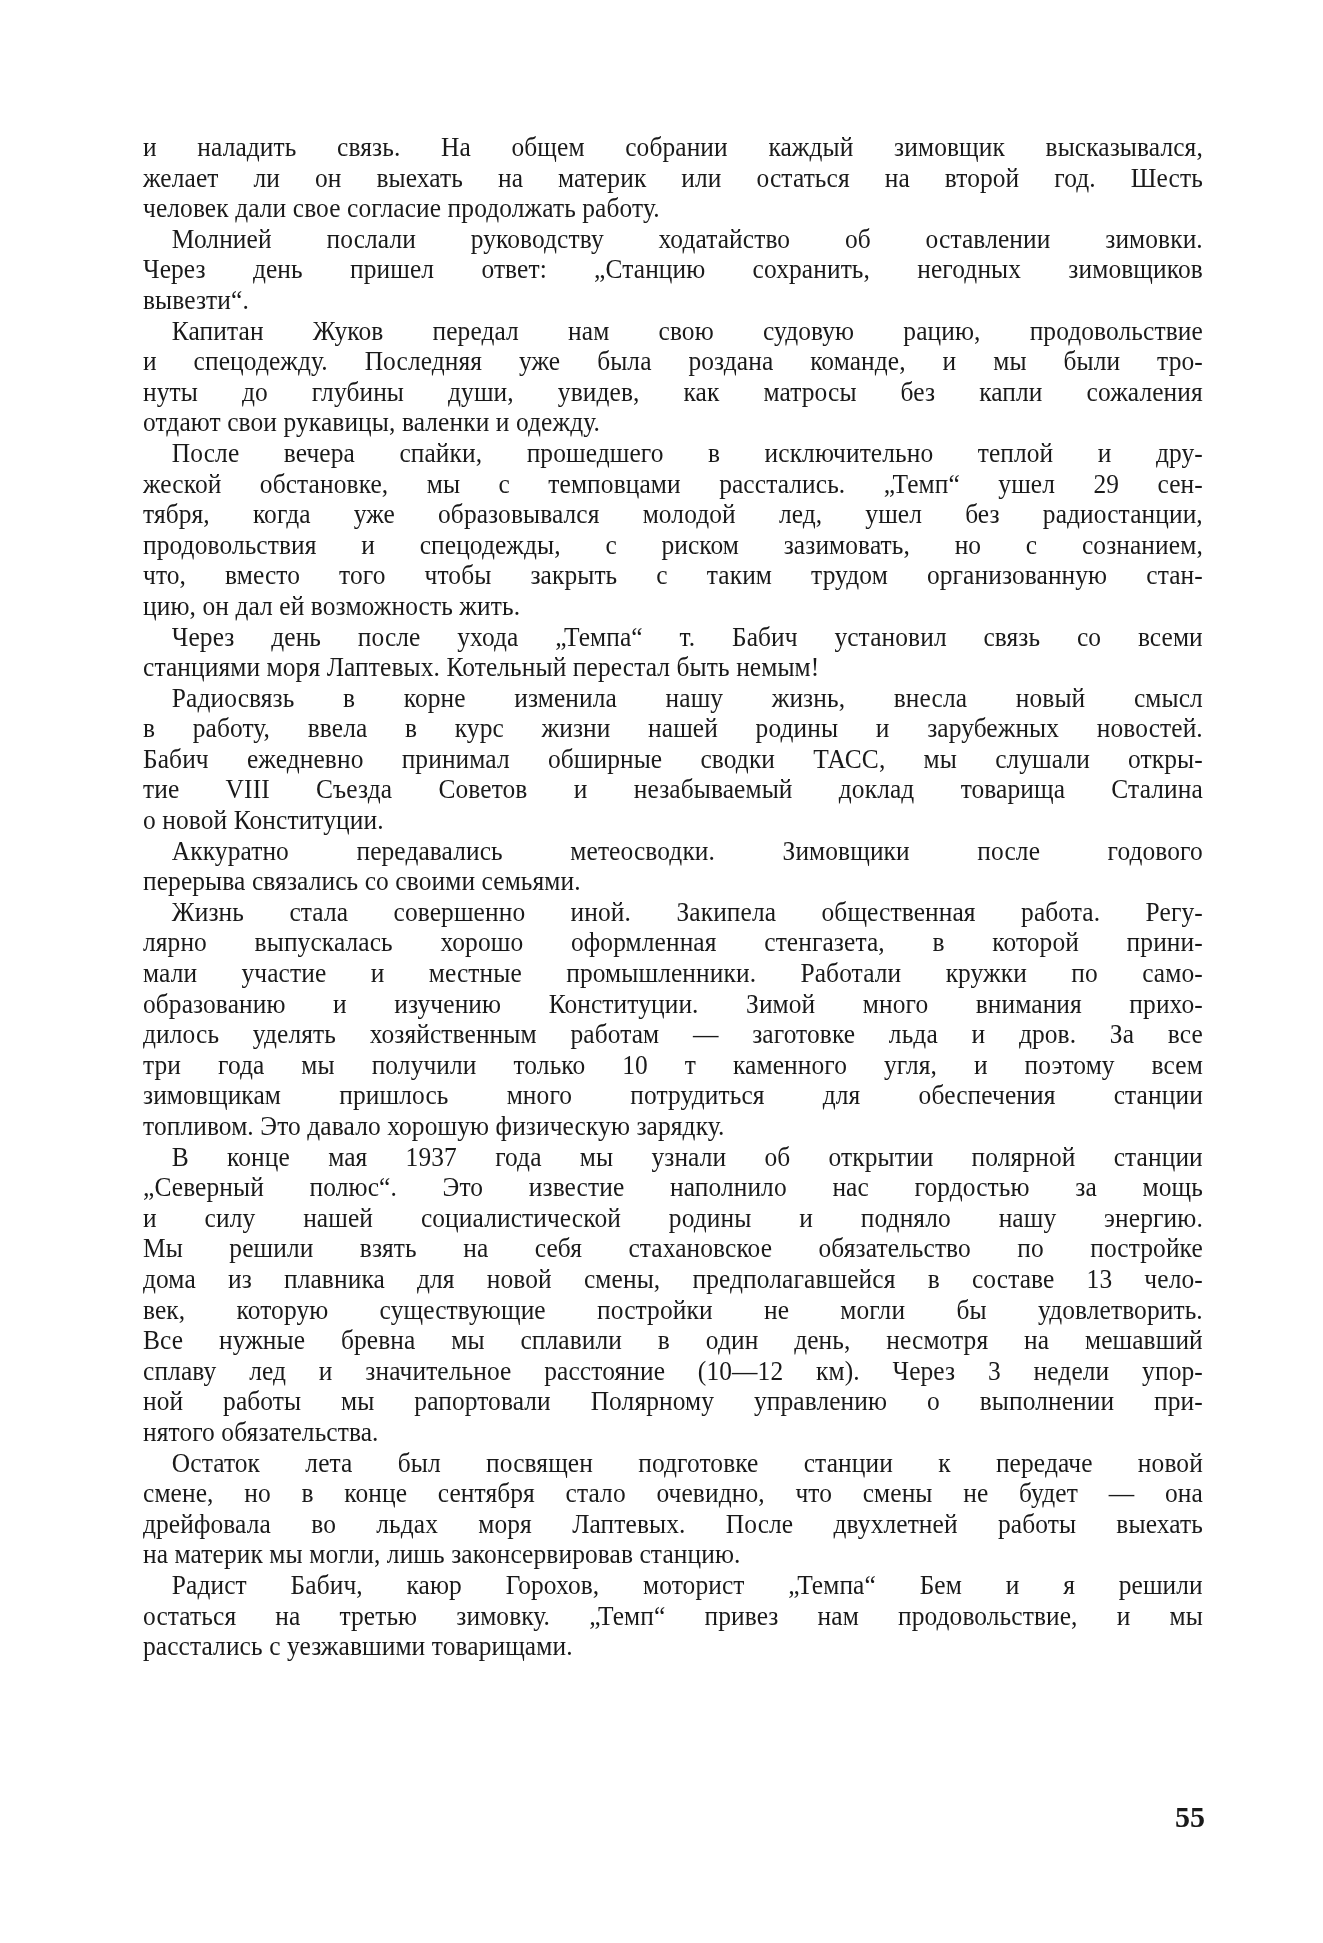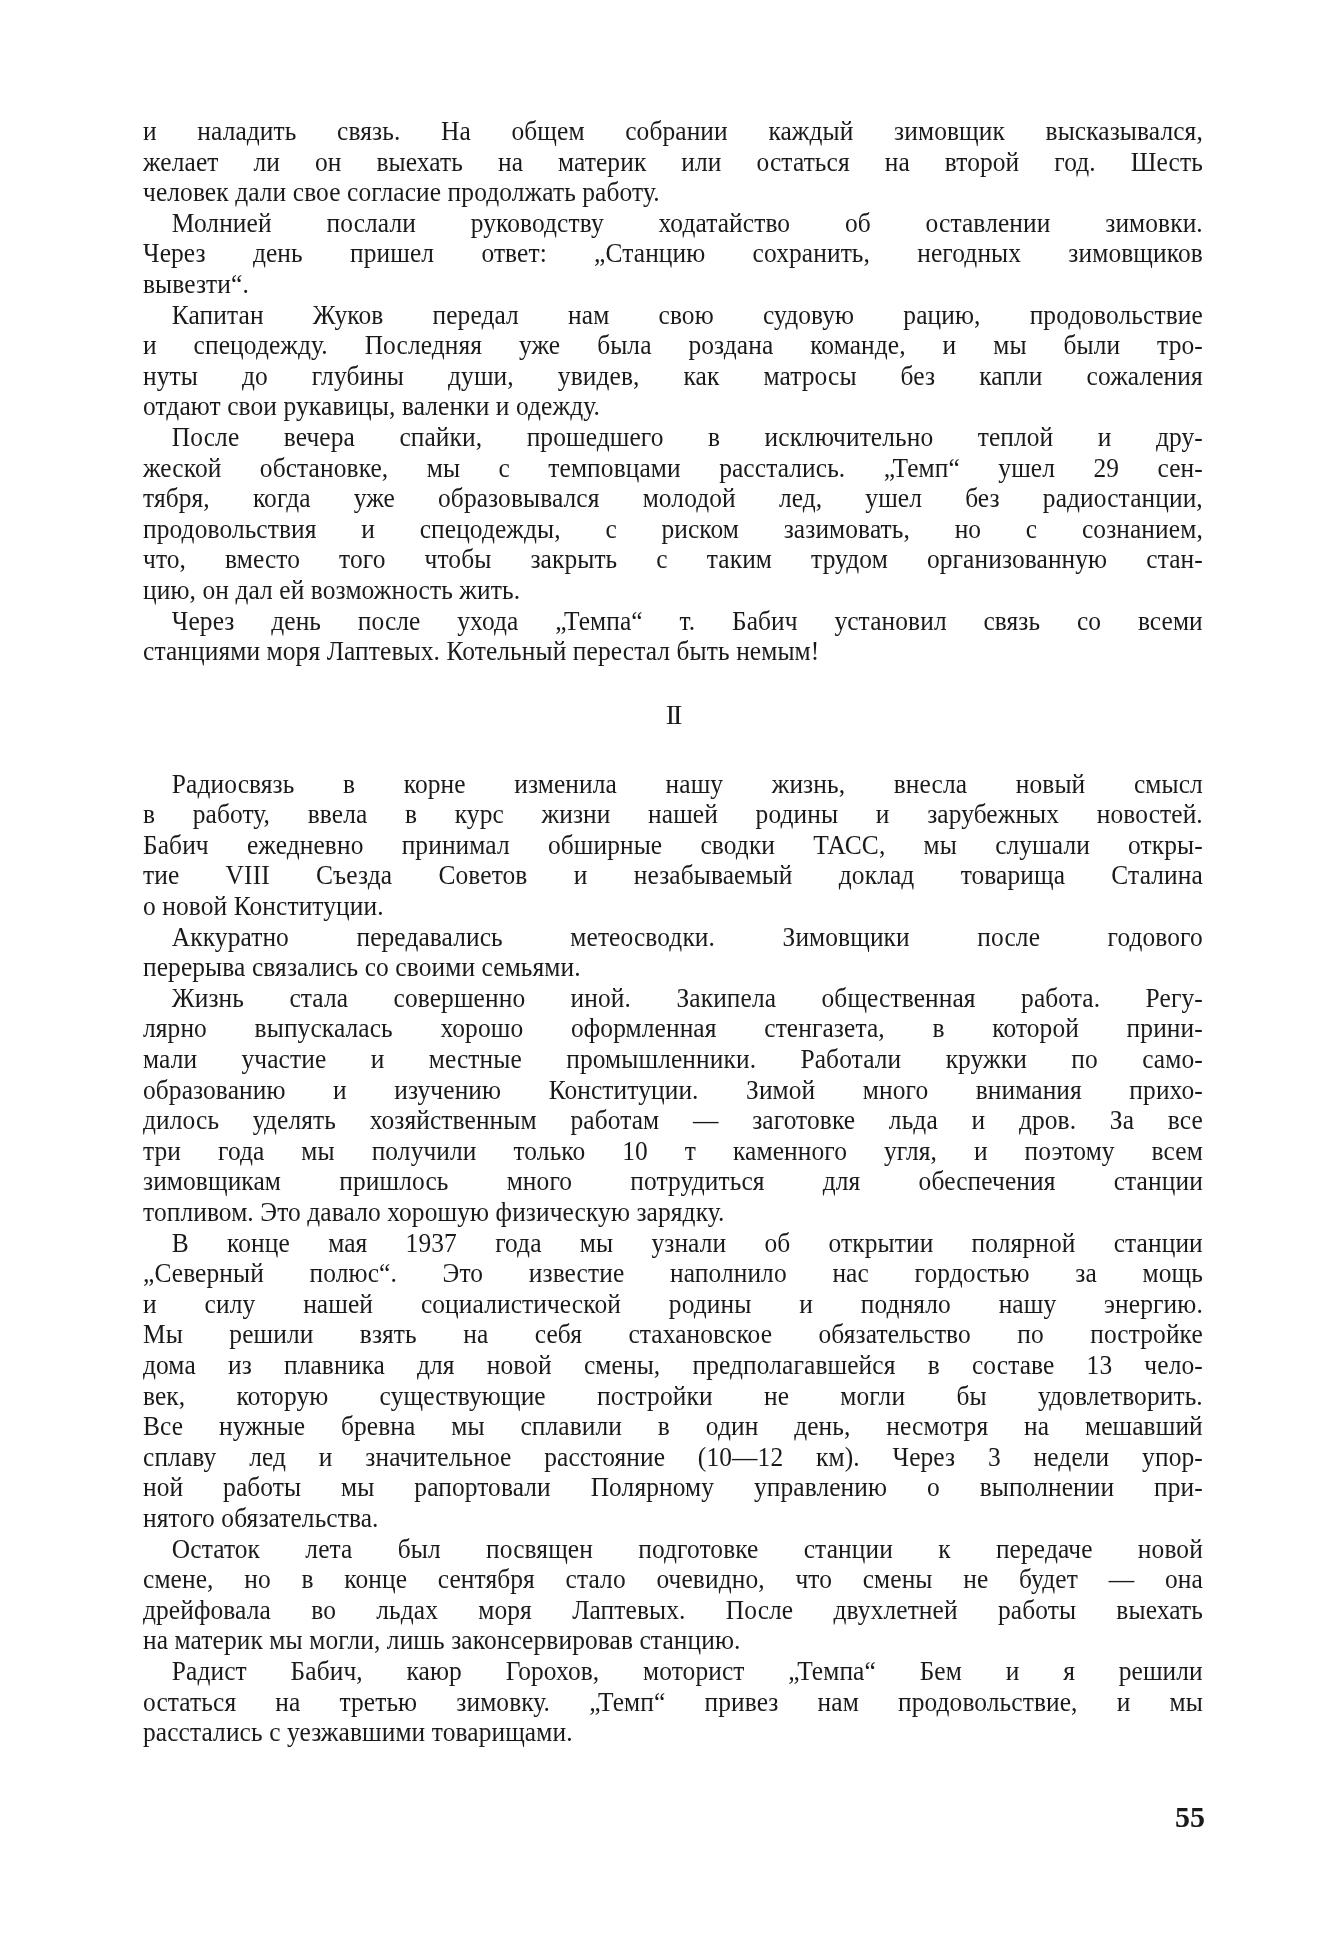--- a/index.html
+++ b/index.html
@@ -11,21 +11,21 @@
       width: 1323px;
       height: 1943px;
       position: relative;
       overflow: hidden;
       color: #1a1a1a;
       font-family: "Liberation Serif", "DejaVu Serif", serif;
     }
     .page {
       position: absolute;
       left: 143px;
-      top: 116px;
+      top: 132px;
       width: 1060px;
     }
     .para {
       margin: 0;
       font-size: 26.5px;
       line-height: 30.6px;
       text-align: justify;
       text-indent: 0;
       letter-spacing: 0.1px;
       transform: scaleX(0.96);
@@ -85,21 +85,20 @@
         <span class="line">тября, когда уже образовывался молодой лед, ушел без радиостанции,</span>
         <span class="line">продовольствия и спецодежды, с риском зазимовать, но с сознанием,</span>
         <span class="line">что, вместо того чтобы закрыть с таким трудом организованную стан-</span>
         <span class="line last">цию, он дал ей возможность жить.</span>
       </p>
       <p class="para">
         <span class="line indent">Через день после ухода „Темпа“ т. Бабич установил связь со всеми</span>
         <span class="line last">станциями моря Лаптевых. Котельный перестал быть немым!</span>
       </p>
     </div>
-  <div class="section-numeral">II</div>
   <div id="part2">
       <p class="para">
         <span class="line indent">Радиосвязь в корне изменила нашу жизнь, внесла новый смысл</span>
         <span class="line">в работу, ввела в курс жизни нашей родины и зарубежных новостей.</span>
         <span class="line">Бабич ежедневно принимал обширные сводки ТАСС, мы слушали откры-</span>
         <span class="line">тие VIII Съезда Советов и незабываемый доклад товарища Сталина</span>
         <span class="line last">о новой Конституции.</span>
       </p>
       <p class="para">
         <span class="line indent">Аккуратно передавались метеосводки. Зимовщики после годового</span>

